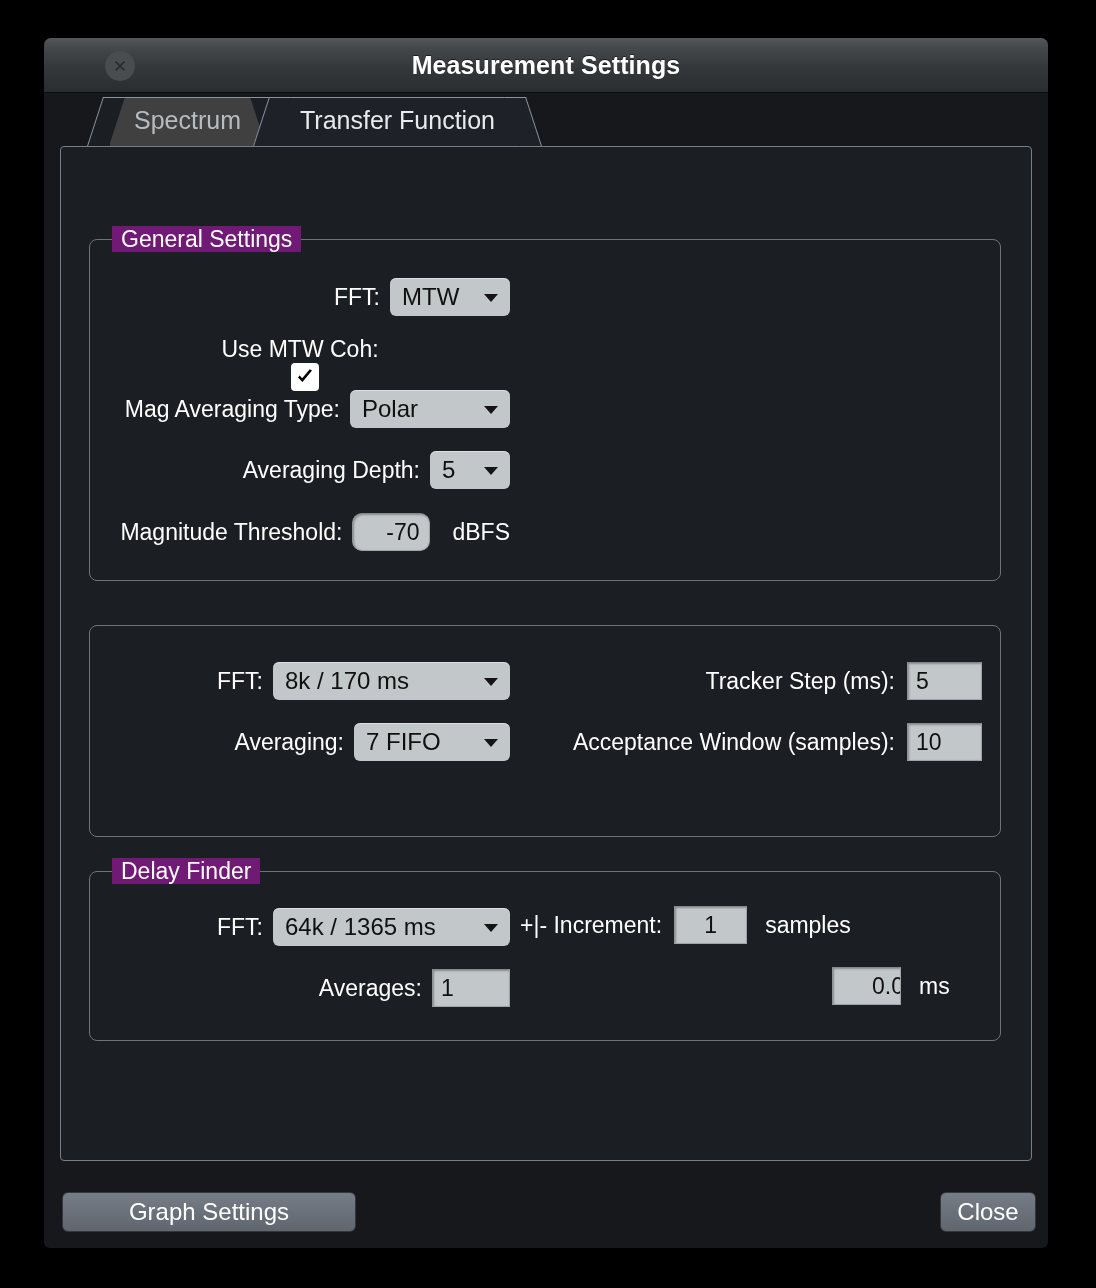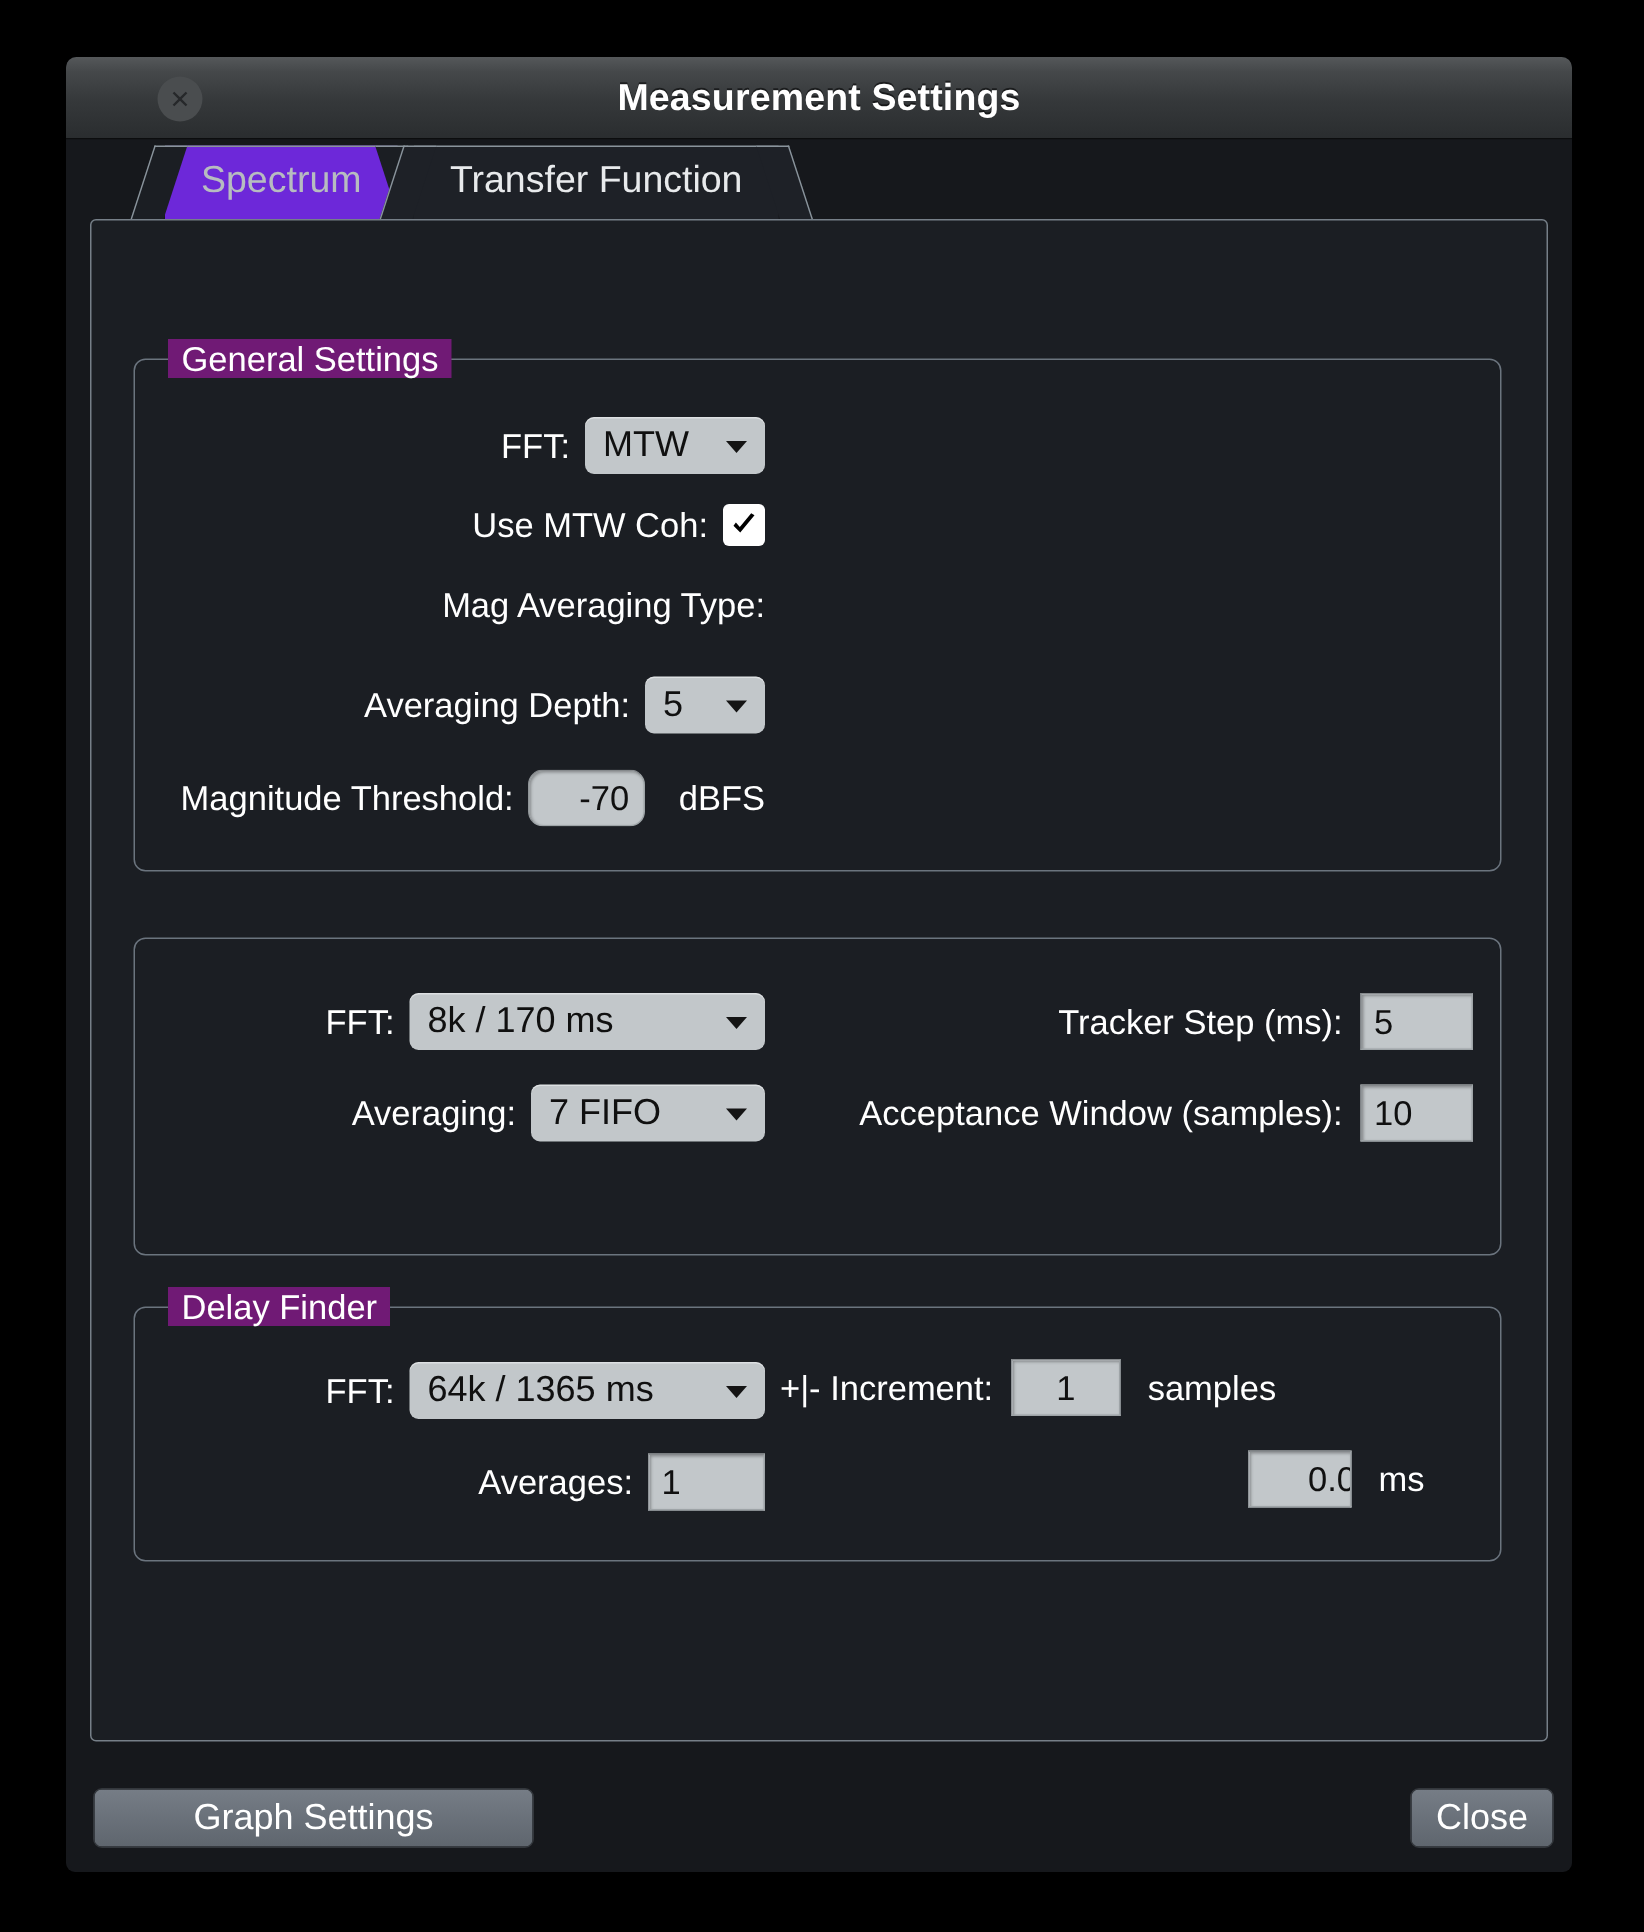--- a/index.html
+++ b/index.html
@@ -59,21 +59,21 @@
   .tab {
     position: absolute;
     bottom: 0;
     height: 49px;
     display: flex;
     align-items: center;
     justify-content: center;
     color: #b7bcc0;
     font-size: 25px;
     padding: 0 24px 3px 24px;
-    background: #6d28d9;
+    background: #404040;
     border-top: 1px solid #8a949c;
     cursor: default;
   }
   .tab .shear-l, .tab .shear-r {
     position: absolute;
     bottom: 0;
     width: 22px; height: 49px;
     background: #1b1e23;
     border-top: 1px solid #8a949c;
   }
@@ -232,31 +232,35 @@
       <div class="legend">General Settings</div>
 
       <div class="row" style="left:0; top:38px; width:420px; justify-content:flex-end;">
         <span class="lbl">FFT:</span>
         <div class="combo" style="width:120px; margin-left:10px;">
           <span class="val">MTW</span>
           <span class="arrow"></span>
         </div>
       </div>
 
-      <div class="row" style="left:0; top:96px; width:420px; justify-content:flex-end;">
+      <div class="row" style="left:0; top:96px; width:420px; justify-content:flex-end;flex-direction:column;">
         <span class="lbl">Use MTW Coh:</span>
         <div class="checkbox" style="margin-left:10px;">
           <svg width="20" height="20" viewBox="0 0 20 20">
             <path d="M3 10.5 L7.5 15 L17 3.5 L14.8 2.2 L7.2 11.3 L4.6 8.4 Z" fill="#000"></path>
           </svg>
         </div>
       </div>
 
       <div class="row" style="left:0; top:150px; width:420px; justify-content:flex-end;">
         <span class="lbl">Mag Averaging Type:</span>
+        <div class="combo" style="width:160px; margin-left:10px;">
+          <span class="val">Polar</span>
+          <span class="arrow"></span>
+        </div>
       </div>
 
       <div class="row" style="left:0; top:211px; width:420px; justify-content:flex-end;">
         <span class="lbl">Averaging Depth:</span>
         <div class="combo" style="width:80px; margin-left:10px;">
           <span class="val">5</span>
           <span class="arrow"></span>
         </div>
       </div>
 

